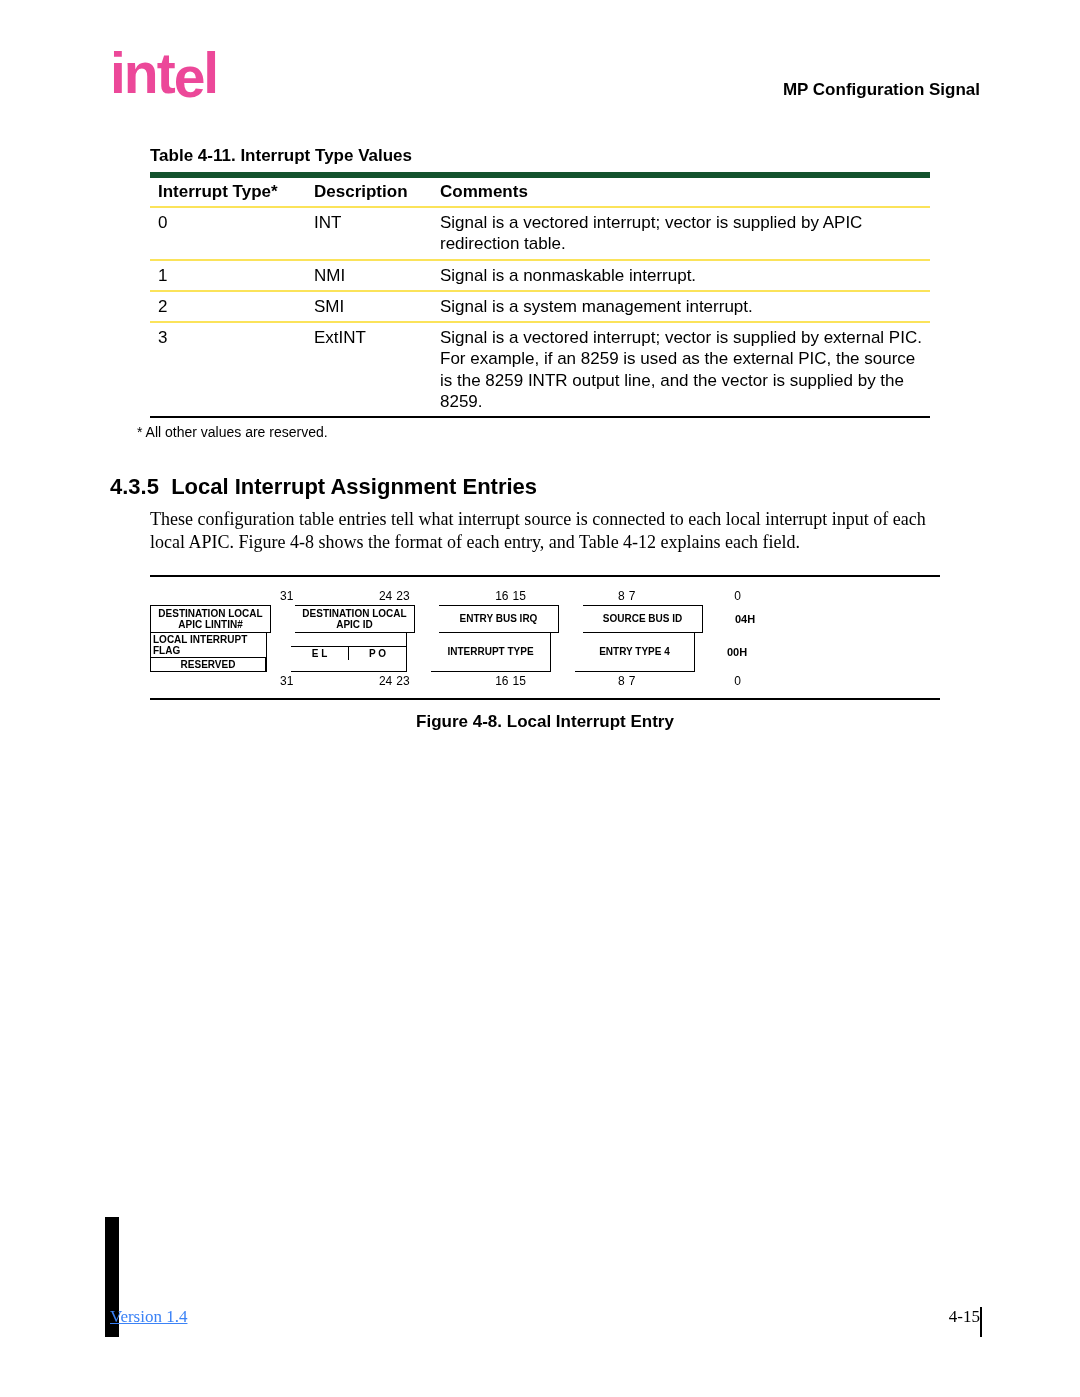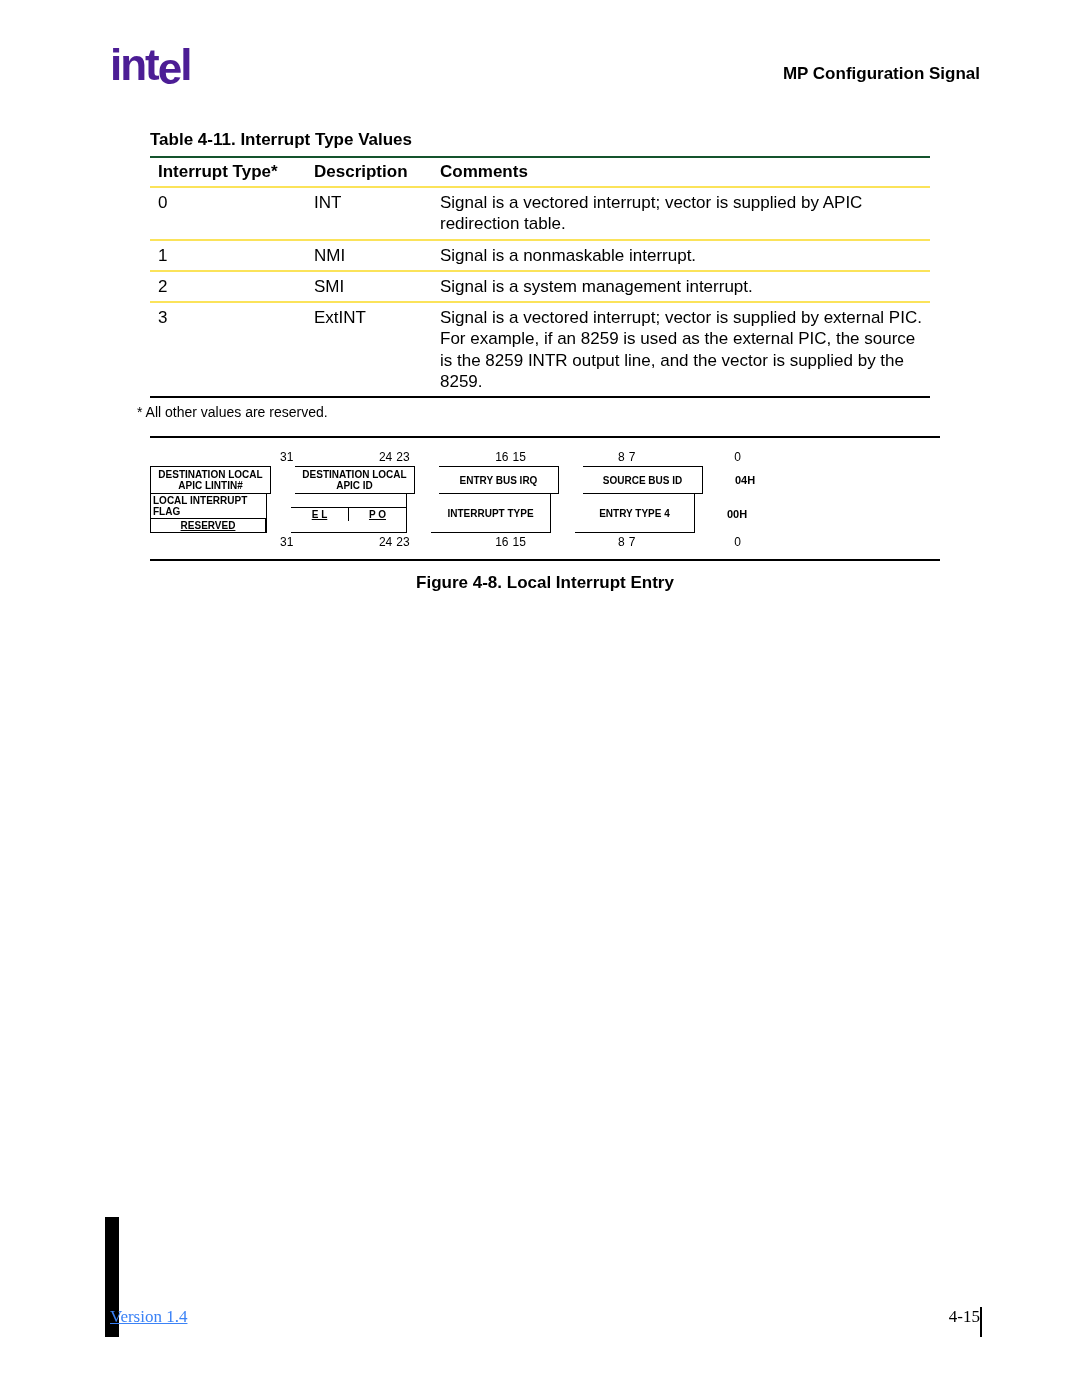--- a/index.html
+++ b/index.html
@@ -12,23 +12,23 @@
     width: 1080px;
     height: 1397px;
     position: relative;
   }
   .page {
     padding: 40px 100px 0 110px;
   }
   .logo {
     font-family: Arial, Helvetica, sans-serif;
     font-weight: 700;
-    font-size: 44px;
+    font-size: 57px;
     letter-spacing: -2px;
-    color: #4c1d95;
+    color: #ec4899;
   }
   .header-row {
     display: flex;
     justify-content: space-between;
     align-items: flex-end;
     margin-bottom: 40px;
   }
   .hdr-right {
     font-weight: 700;
     font-size: 17px;
@@ -41,21 +41,21 @@
   }
   .tbl {
     border-collapse: collapse;
     width: 780px;
     margin-left: 40px;
     font-size: 17px;
   }
   .tbl th {
     text-align: left;
     font-weight: 700;
-    border-top: 2px solid #14532d;
+    border-top: 6px solid #14532d;
     border-bottom: 2px solid #fbe35a;
     padding: 4px 8px;
   }
   .tbl td {
     border-bottom: 2px solid #fbe35a;
     padding: 4px 8px;
     vertical-align: top;
     line-height: 1.25;
   }
   .tbl tr:last-child td {
@@ -122,21 +122,21 @@
   }
   .split {
     display: flex;
     flex-direction: column;
     border: 1px solid #000;
     font-size: 10px;
     font-weight: 700;
     width: 115px;
   }
   .split .top { text-align: left; padding: 1px 2px; }
-  .split .bot { display: flex; border-top: 1px solid #000; text-decoration: underline; }
+  .split .bot { display: flex; border-top: 1px solid #000; }
   .split .bot > div { flex: 1; text-align: center; padding: 1px 0; }
   .split .bot > div:first-child { border-right: 1px solid #000; }
   .fig-caption {
     font-weight: 700;
     font-size: 17px;
     text-align: center;
     margin: 12px 0 0 0;
   }
   .footer {
     position: absolute;
@@ -202,20 +202,24 @@
       </tr>
       <tr>
         <td>3</td>
         <td>ExtINT</td>
         <td>Signal is a vectored interrupt; vector is supplied by external PIC. For example, if an 8259 is used as the external PIC, the source is the 8259 INTR output line, and the vector is supplied by the 8259.</td>
       </tr>
     </tbody>
   </table>
   <div class="footnote">*   All other values are reserved.</div>
 
+  <h2 class="section">
+    <span>4.3.5</span>&nbsp;&nbsp;<span>Local Interrupt Assignment Entries</span>
+  </h2>
+  <p class="body-text">These configuration table entries tell what interrupt source is connected to each local interrupt input of each local APIC.  Figure 4-8 shows the format of each entry, and Table 4-12 explains each field.</p>
 
   <div class="fig-wrap">
     <hr class="fig-hr">
     <div class="bitruler">
       <span class="l">31</span>
       <span class="r">24</span>
       <span class="l" style="padding-left:4px">23</span>
       <span class="r">16</span>
       <span class="l" style="padding-left:4px">15</span>
       <span class="r">8</span>

